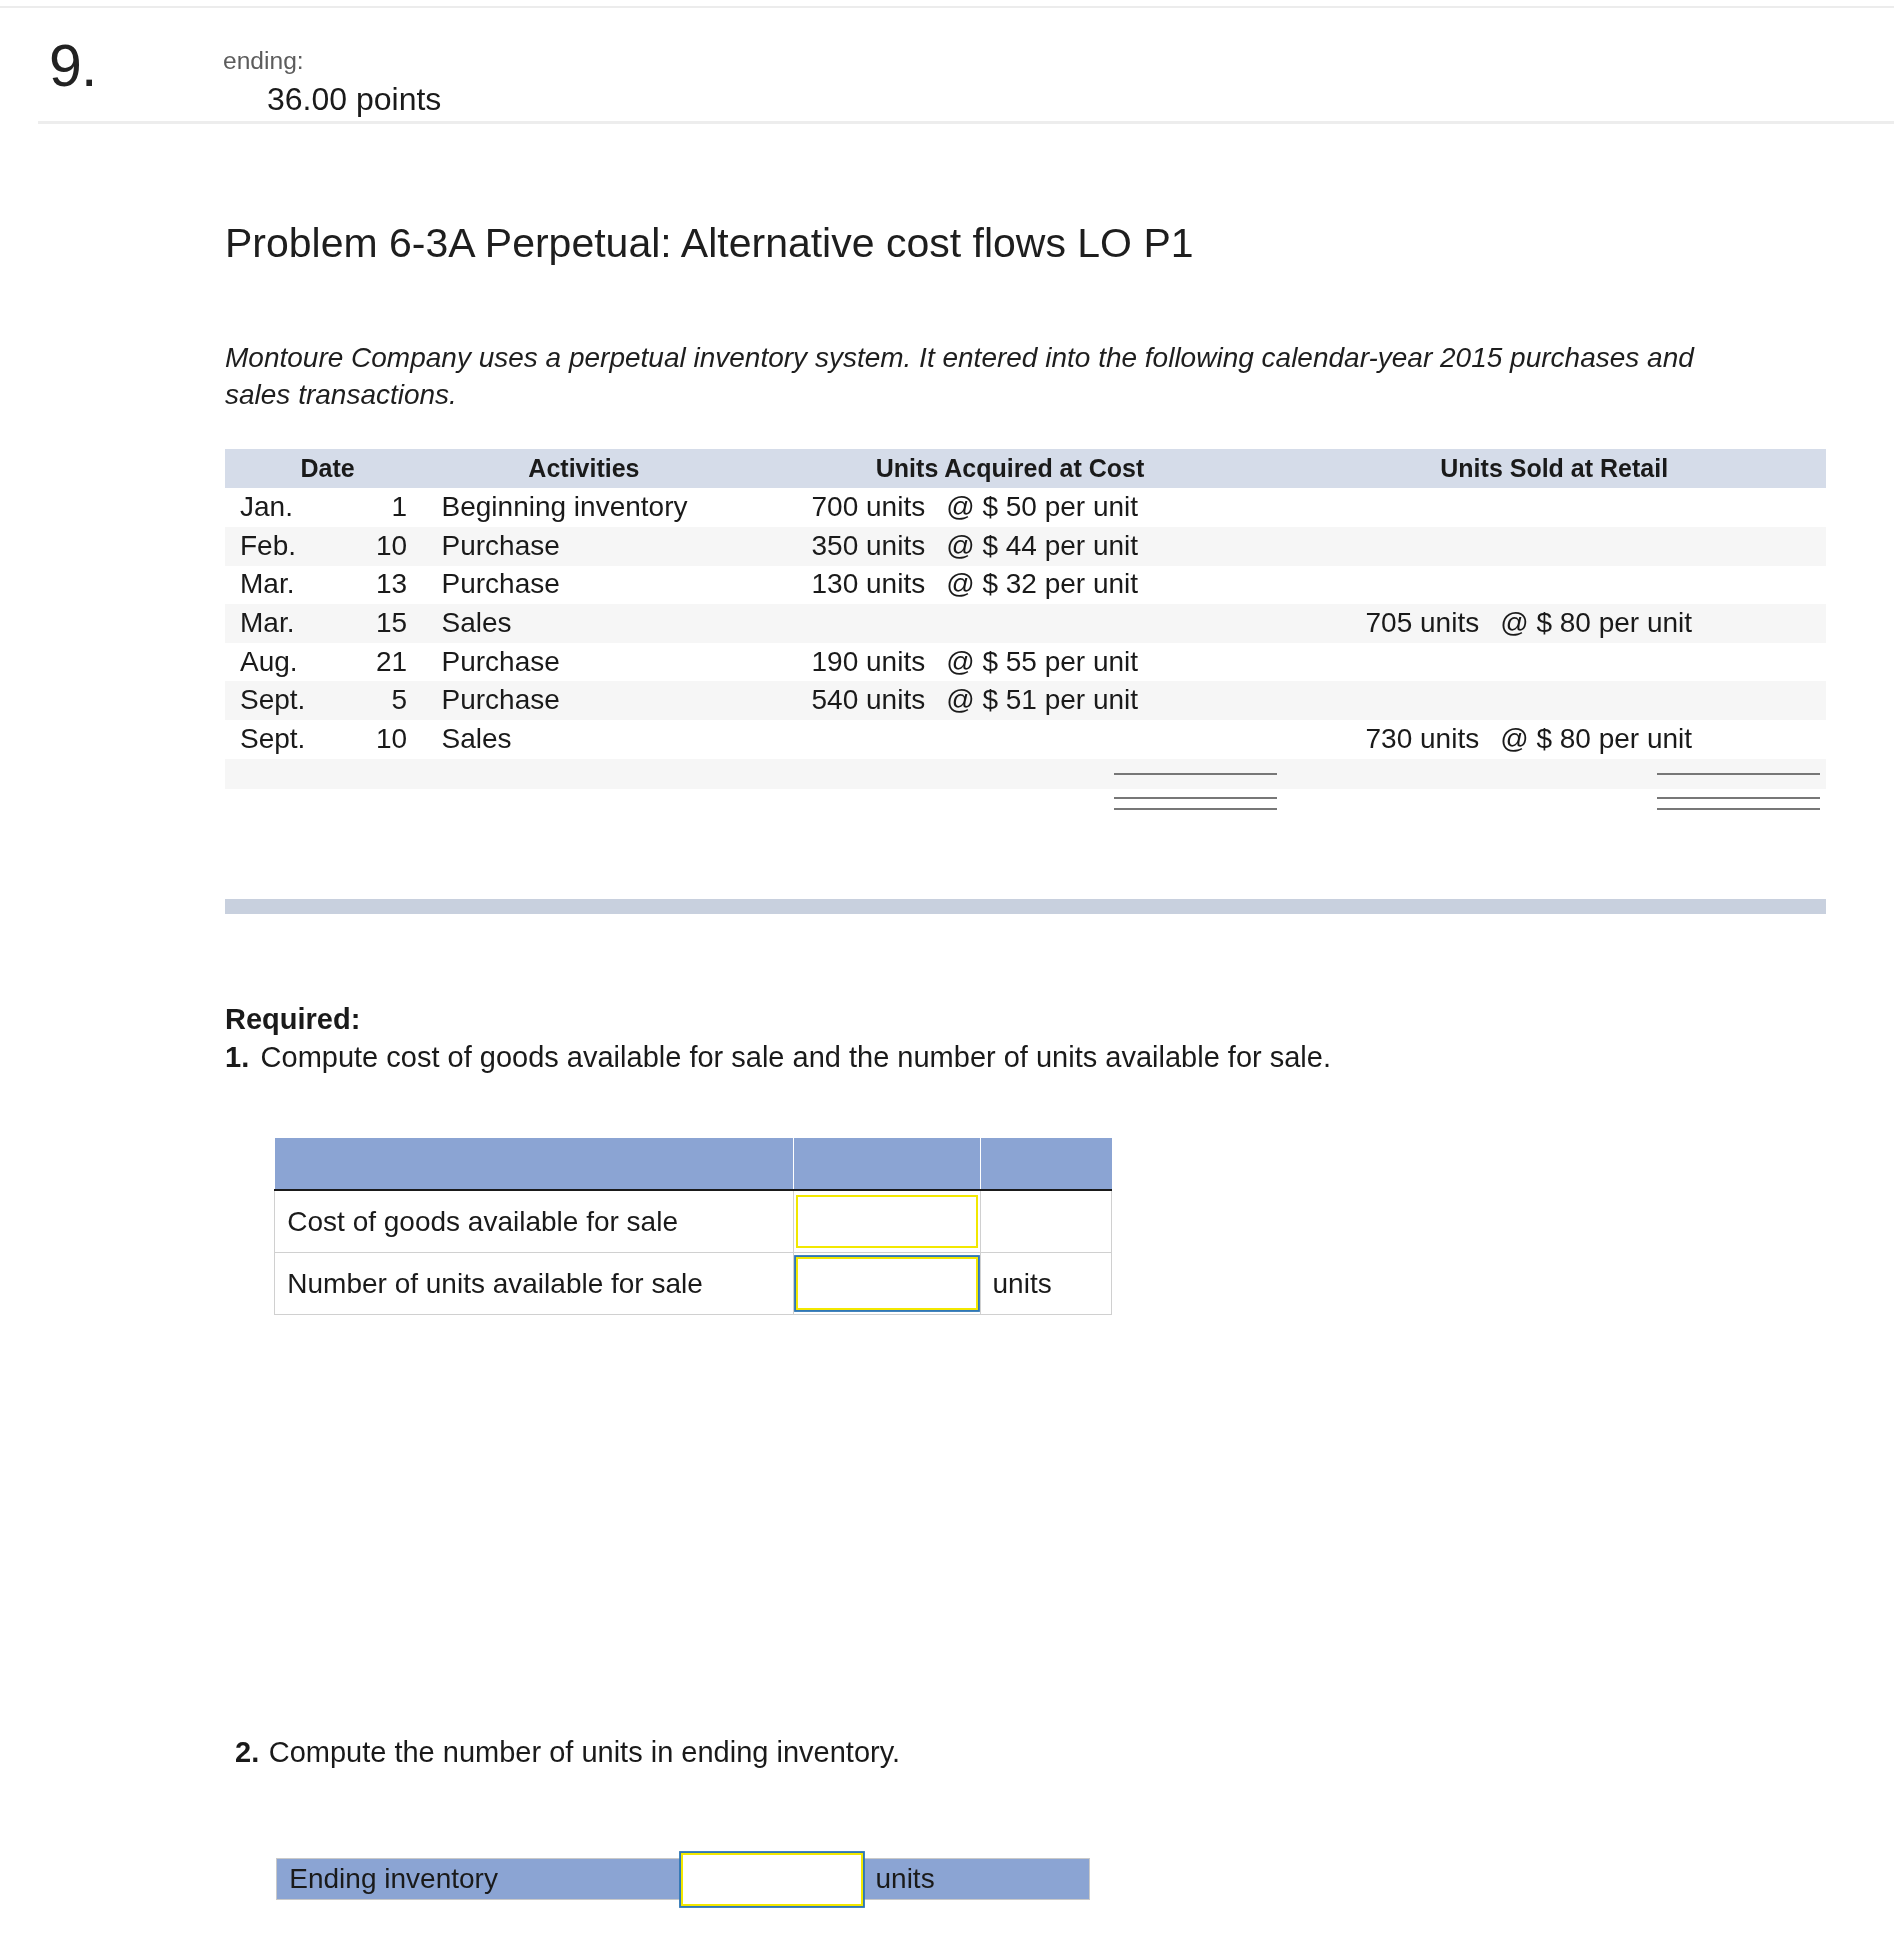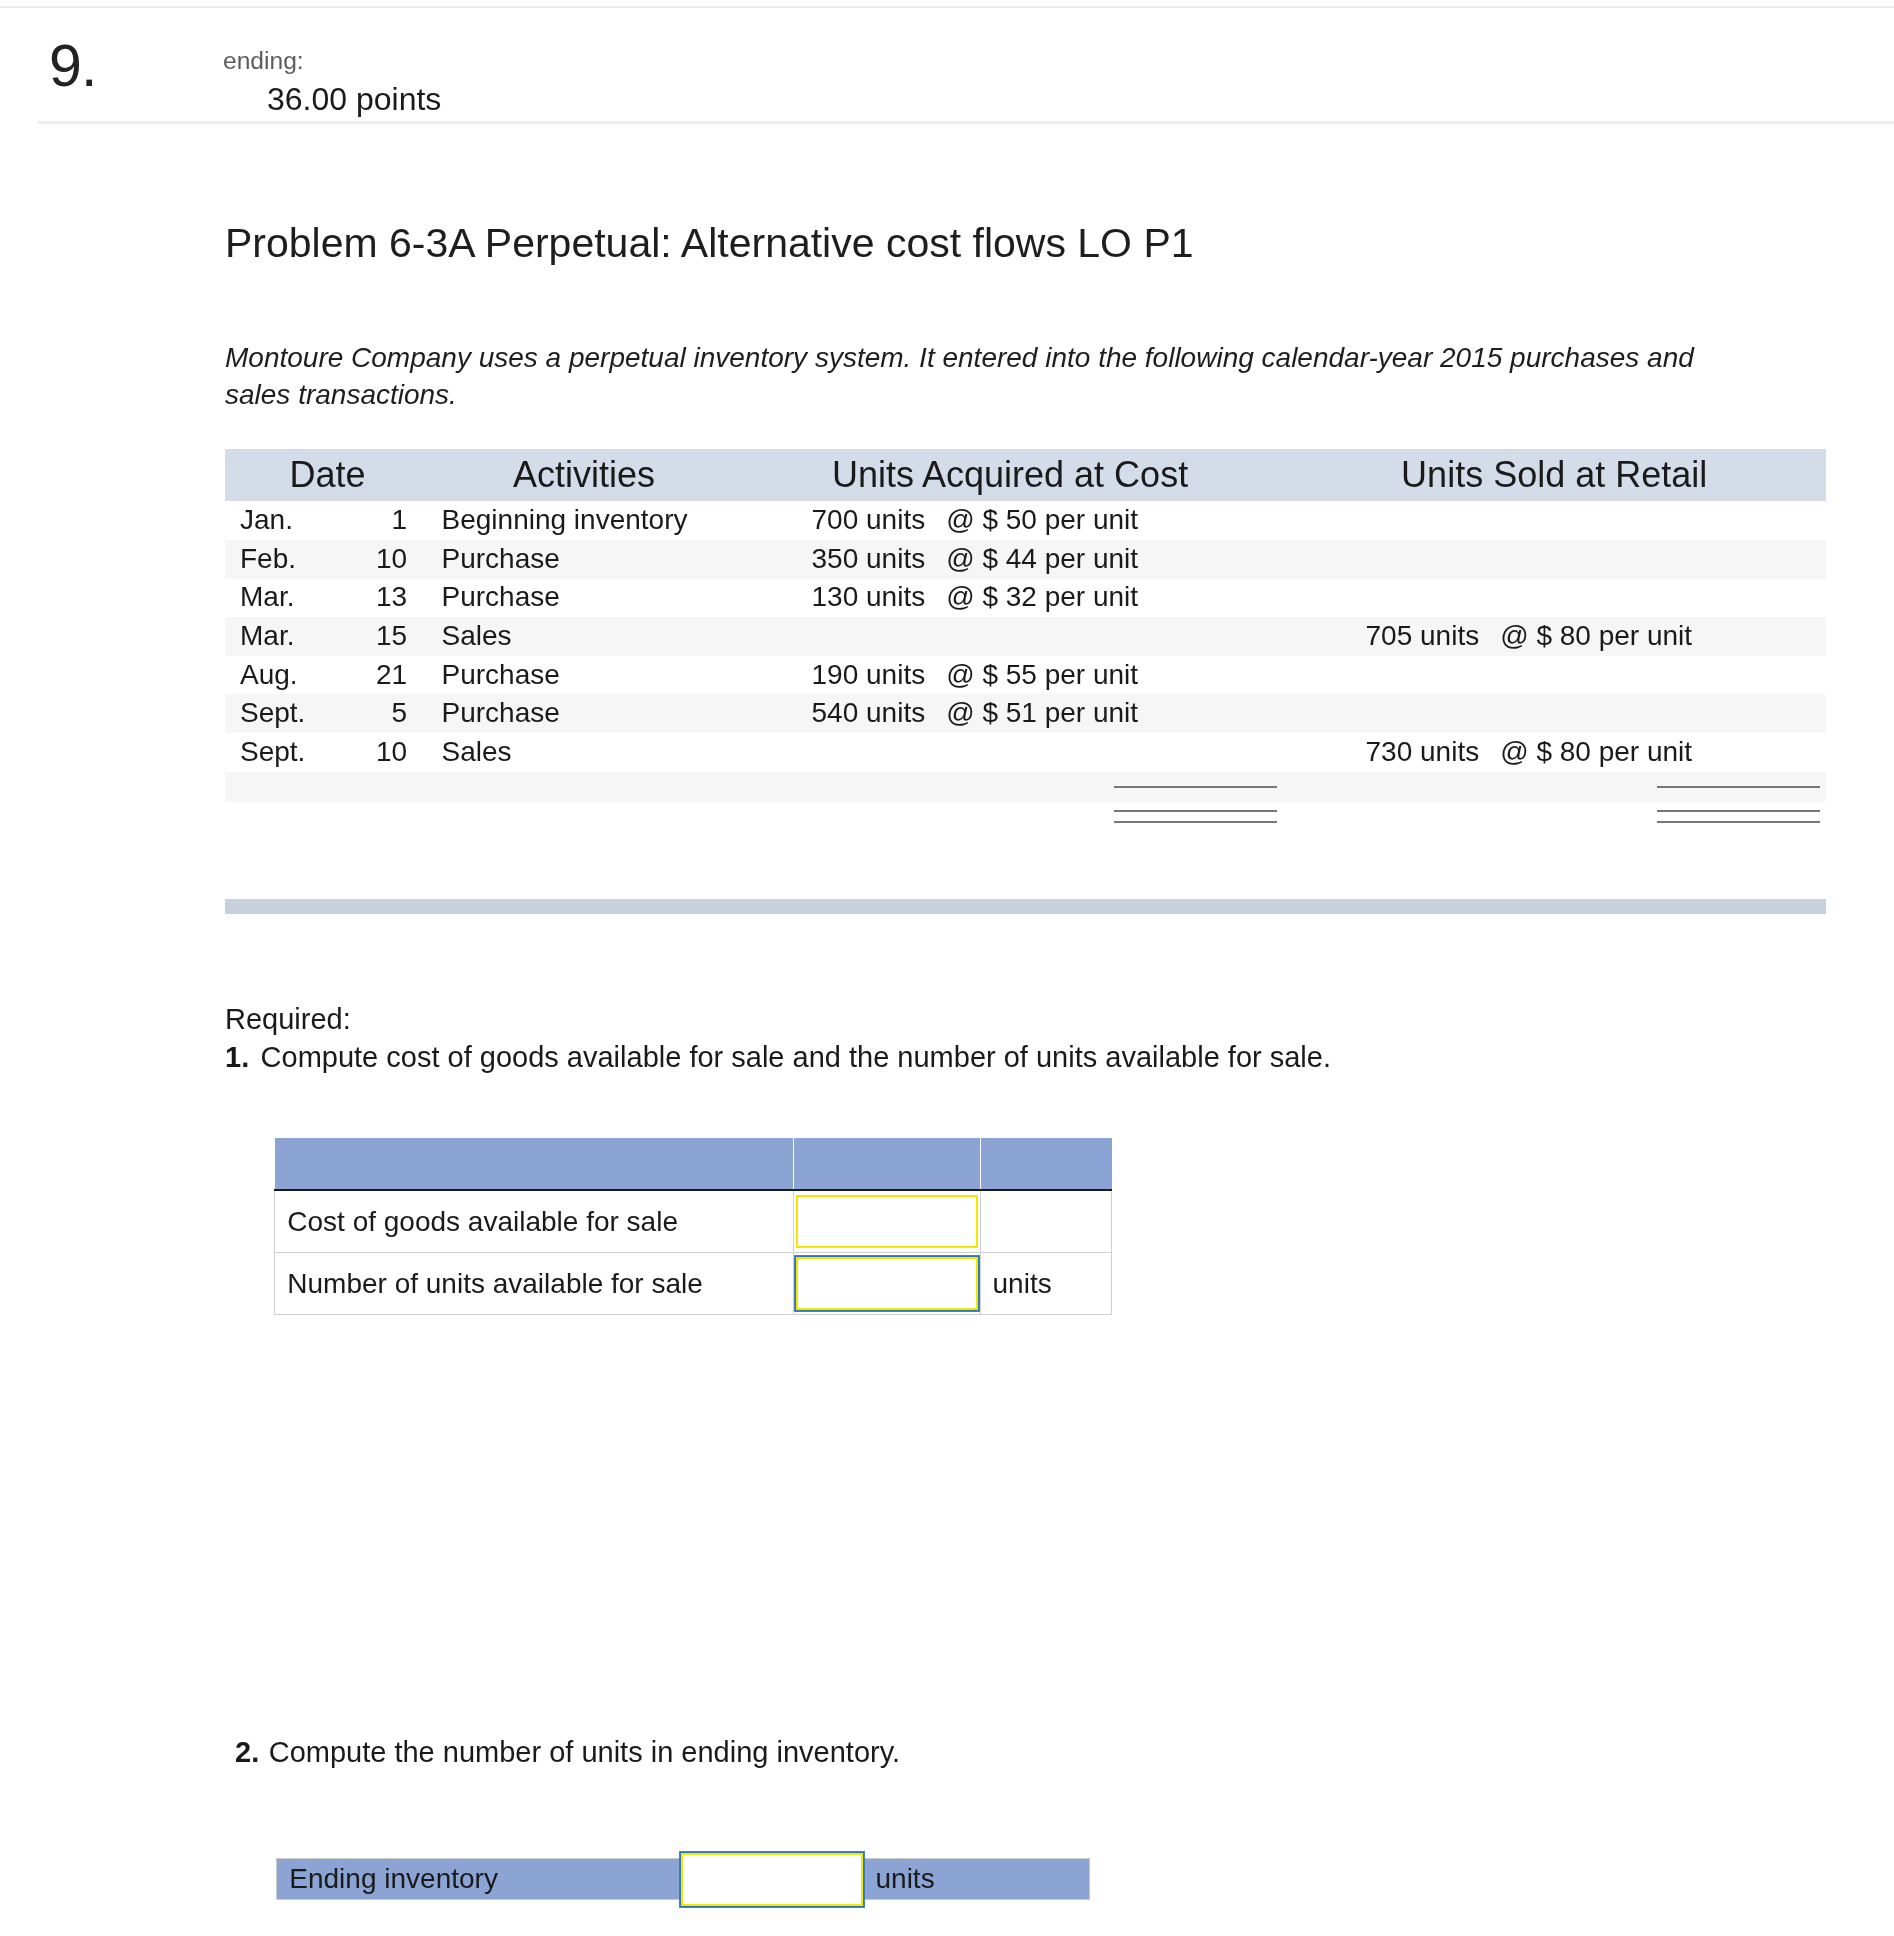--- a/index.html
+++ b/index.html
@@ -77,22 +77,22 @@
   #txn-table {
     position: absolute;
     left: 225px; top: 449px;
     width: 1601px;
     border-collapse: collapse;
     font-size: 28px;
     color: #1a1a1a;
   }
   #txn-table th {
     background: #d5dce9;
-    font-weight: 400;
-    font-size: 36px;
+    font-weight: 700;
+    font-size: 25px;
     padding: 4.7px 0 5.7px 0;
     text-align: center;
   }
   #txn-table td {
     padding: 2.8px 0 3.8px 0;
     height: 30px;
     vertical-align: middle;
   }
   #txn-table tbody tr:nth-child(odd)  { background: #ffffff; }
   #txn-table tbody tr:nth-child(even) { background: #f6f6f6; }
@@ -130,21 +130,21 @@
     left: 225px; top: 899px;
     width: 1601px; height: 15px;
     background: #c8d0de;
   }
 
   
   #required-label {
     position: absolute;
     left: 225px; top: 1003px;
     font-size: 29px;
-    font-weight: normal;
+    font-weight: bold;
     color: #1a1a1a;
   }
   #req-1 {
     position: absolute;
     left: 225px; top: 1041px;
     font-size: 29px;
     color: #1a1a1a;
     white-space: nowrap;
   }
   #req-1 .num { font-weight: bold; margin-right: 11.4px; }

